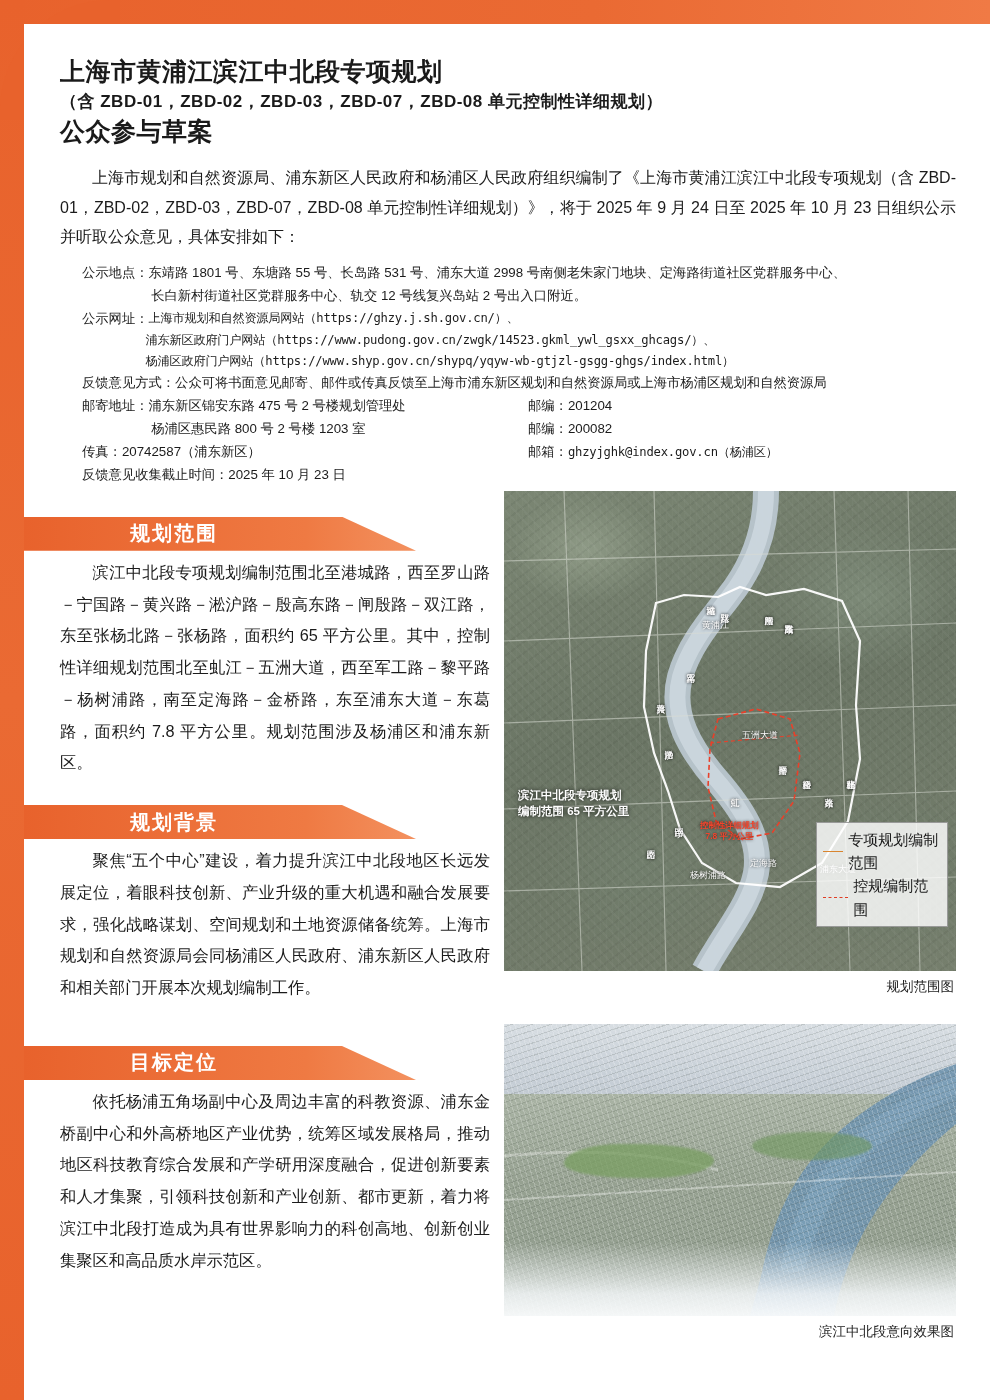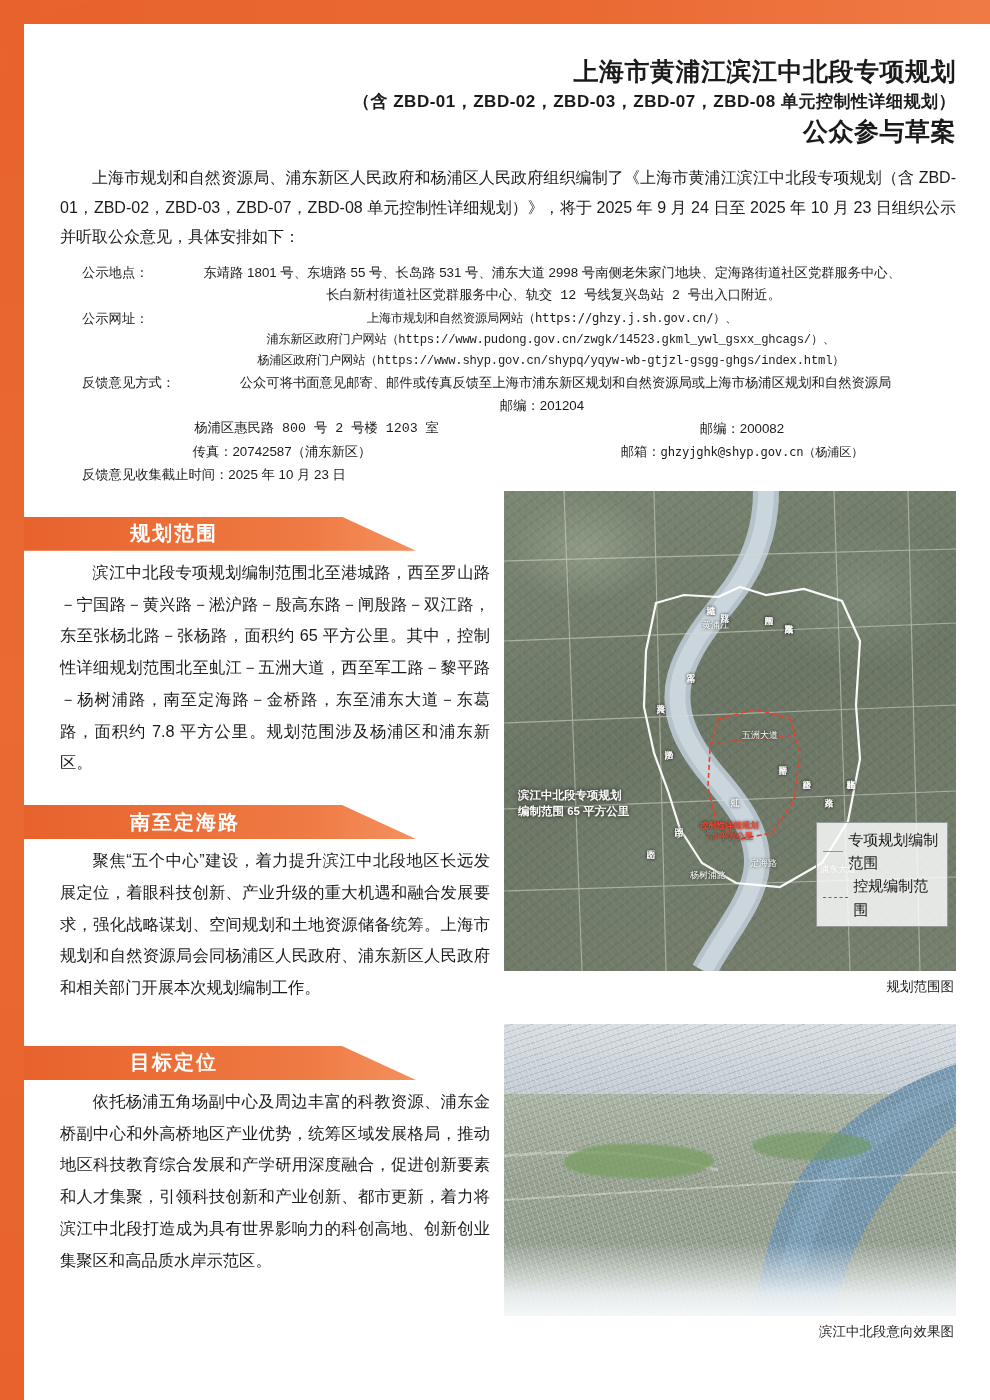--- a/index.html
+++ b/index.html
@@ -30,46 +30,45 @@
   .page {
     position:absolute; left:24px; top:24px; width:966px; height:1376px;
     background:#fff;
   }
   .content {
     position:absolute; left:0px; top:0px; width:966px; height:1376px;
     padding: 18px 34px 0 36px;
   }
 
   
-  .title-block { text-align:right; margin-top: 12px; }
+  .title-block { text-align:left; margin-top: 12px; }
   .title-line {
     font-size: 25px; font-weight: bold; color:#1a1a1a;
     line-height: 1.42; letter-spacing: 0.5px;
   }
   .title-line.l2 { font-size: 17px; }
 
   
   .intro {
     margin-top: 14px;
     font-size: 16px; line-height: 1.85; color:#1b1b1b;
     text-align: justify; text-indent: 2em;
   }
 
   
   .info {
     margin-top: 10px;
     font-size: 13.3px; line-height: 1.72; color:#1b1b1b;
     padding-left: 22px;
-    text-align: center;
   }
   .info-row { display:flex; align-items:flex-start; }
   .info-label { white-space: nowrap; }
   .info-val { flex:1; }
   .info-val.mono, .mono { font-family:"DejaVu Sans Mono","Liberation Mono", monospace; font-size:12.2px; letter-spacing:-0.2px;}
-  .sub-line { padding-left: 5.2em; font-family: Liberation Mono, monospace; }
+  .sub-line { padding-left: 5.2em; }
   .two-col { display:flex; }
   .two-col .c1 { width: 400px; }
   .two-col .c2 { flex:1;padding-left:46px; }
 
   
   .banner {
     position:relative;
     height: 34px;
     margin: 26px 0 6px -36px;
     width: 392px;
@@ -202,57 +201,60 @@
     </div>
     <div class="sub-line mono">浦东新区政府门户网站（https://www.pudong.gov.cn/zwgk/14523.gkml_ywl_gsxx_ghcags/）、</div>
     <div class="sub-line mono">杨浦区政府门户网站（https://www.shyp.gov.cn/shypq/yqyw-wb-gtjzl-gsgg-ghgs/index.html）</div>
 
     <div class="info-row">
       <span class="info-label">反馈意见方式：</span>
       <span class="info-val">公众可将书面意见邮寄、邮件或传真反馈至上海市浦东新区规划和自然资源局或上海市杨浦区规划和自然资源局</span>
     </div>
 
     <div class="info-row two-col">
+      <span class="c1">
+        <span class="info-label">邮寄地址：</span><span>浦东新区锦安东路 475 号 2 号楼规划管理处</span>
+      </span>
       <span class="c2">
         <span>邮编：</span><span>201204</span>
       </span>
     </div>
     <div class="info-row two-col">
       <span class="c1 sub-line" style="padding-left:5.2em;">杨浦区惠民路 800 号 2 号楼 1203 室</span>
       <span class="c2">
         <span>邮编：</span><span>200082</span>
       </span>
     </div>
     <div class="info-row two-col">
       <span class="c1">
         <span class="info-label">传真：</span><span>20742587（浦东新区）</span>
       </span>
       <span class="c2">
-        <span>邮箱：</span><span class="mono">ghzyjghk@shyp.gov.cn（杨浦区）</span>
+        <span>邮箱：</span><span class="mono">ghzyjghk@index.gov.cn（杨浦区）</span>
       </span>
     </div>
     <div class="info-row">
       <span class="info-label">反馈意见收集截止时间：</span>
       <span>2025 年 10 月 23 日</span>
     </div>
   </div>
 
   <div class="body-grid">
 
     <div class="col-left">
 
       <div class="banner">
         <div class="bg"></div>
         <div class="txt">规划范围</div>
       </div>
       <div class="para">滨江中北段专项规划编制范围北至港城路，西至罗山路－宁国路－黄兴路－淞沪路－殷高东路－闸殷路－双江路，东至张杨北路－张杨路，面积约 65 平方公里。其中，控制性详细规划范围北至虬江－五洲大道，西至军工路－黎平路－杨树浦路，南至定海路－金桥路，东至浦东大道－东葛路，面积约 7.8 平方公里。规划范围涉及杨浦区和浦东新区。</div>
 
       <div class="banner">
         <div class="bg"></div>
-        <div class="txt">南至定海路</div>
+        <div class="txt">规划背景</div>
       </div>
       <div class="para">聚焦“五个中心”建设，着力提升滨江中北段地区长远发展定位，着眼科技创新、产业升级的重大机遇和融合发展要求，强化战略谋划、空间规划和土地资源储备统筹。上海市规划和自然资源局会同杨浦区人民政府、浦东新区人民政府和相关部门开展本次规划编制工作。</div>
 
       <div class="banner" style="margin-top:42px;">
         <div class="bg"></div>
         <div class="txt">目标定位</div>
       </div>
       <div class="para">依托杨浦五角场副中心及周边丰富的科教资源、浦东金桥副中心和外高桥地区产业优势，统筹区域发展格局，推动地区科技教育综合发展和产学研用深度融合，促进创新要素和人才集聚，引领科技创新和产业创新、都市更新，着力将滨江中北段打造成为具有世界影响力的科创高地、创新创业集聚区和高品质水岸示范区。</div>
     </div>
 

